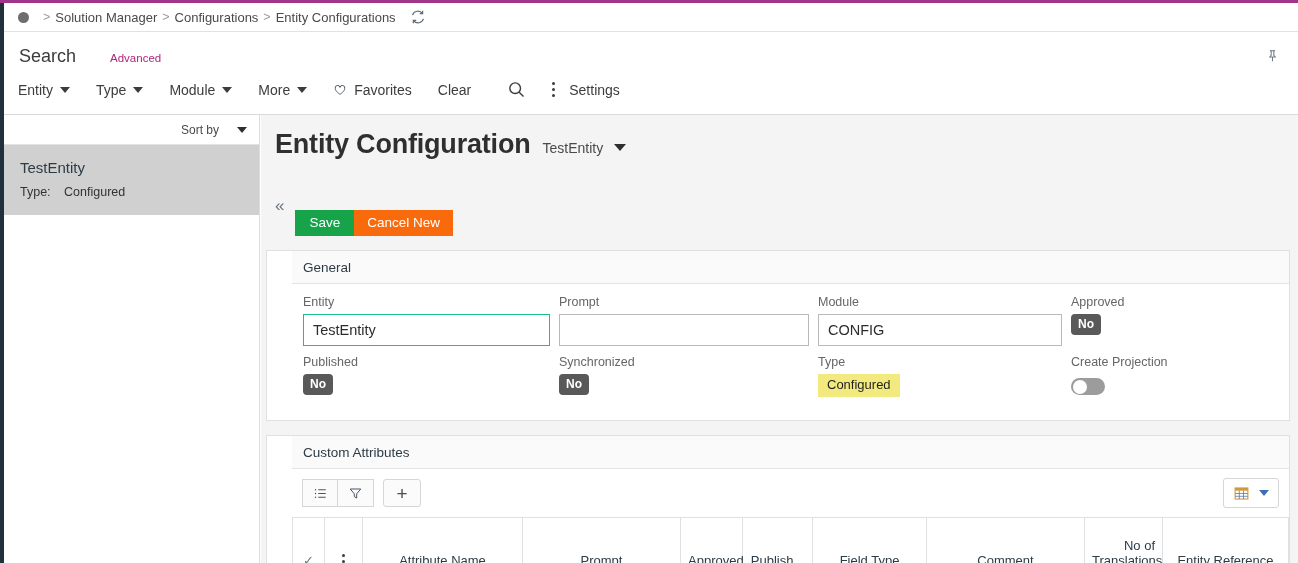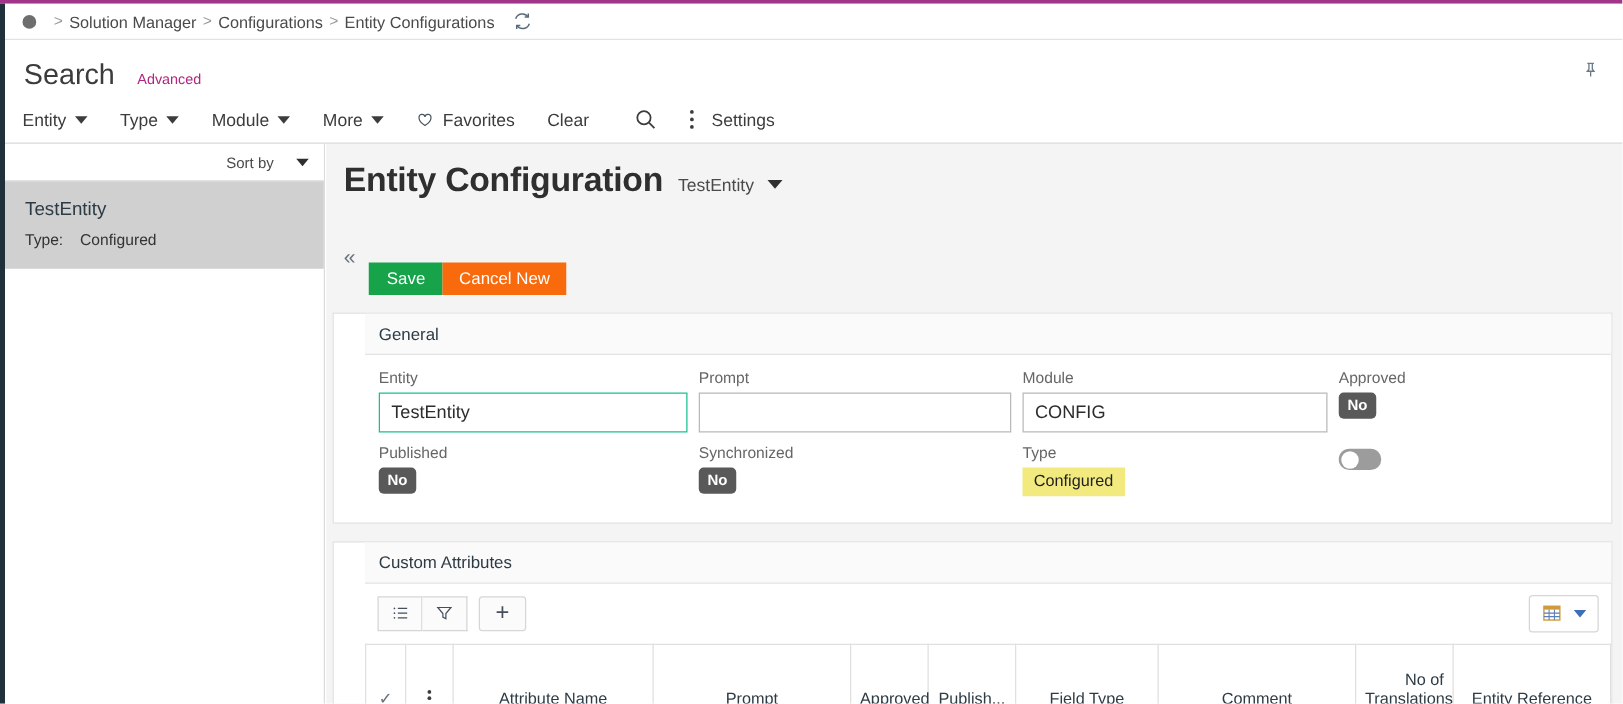--- a/index.html
+++ b/index.html
@@ -45,23 +45,23 @@
   .search-header {
     position: absolute; left: 4px; right: 0; top: 29px; height: 83px;
     background: #ffffff;
     border-bottom: 1px solid #d9d9d9;
     z-index: 9;
   }
   .search-title-row {
     display: flex; align-items: baseline;
     padding: 14px 0 0 15px;
   }
-  .search-title { font-size: 23px; color: #3c3c3c; font-weight: 400; }
+  .search-title { font-size: 18px; color: #3c3c3c; font-weight: 400; }
   .search-advanced {
-    font-size: 11.5px; color: #b0257f; margin-left: 18px; cursor: pointer;
+    font-size: 11.5px; color: #b0257f; margin-left: 34px; cursor: pointer;
   }
   .pin-icon {
     position: absolute; right: 18px; top: 16px;
     color: #6c7a86; cursor: pointer;
   }
   .filter-row {
     display: flex; align-items: center;
     padding: 13px 0 0 14px;
     gap: 0px;
   }
@@ -404,20 +404,21 @@
             <label class="field-label">Synchronized</label>
             <span class="badge-no">No</span>
           </div>
 
           <div class="field">
             <label class="field-label">Type</label>
             <span class="chip-configured">Configured</span>
           </div>
 
           <div class="field">
+            <label class="field-label">Create Projection</label>
             <span class="toggle"><span class="knob"></span></span>
           </div>
 
         </div>
       </div>
     </div>
 
     <div class="card">
       <div class="card-head">Custom Attributes</div>
 

